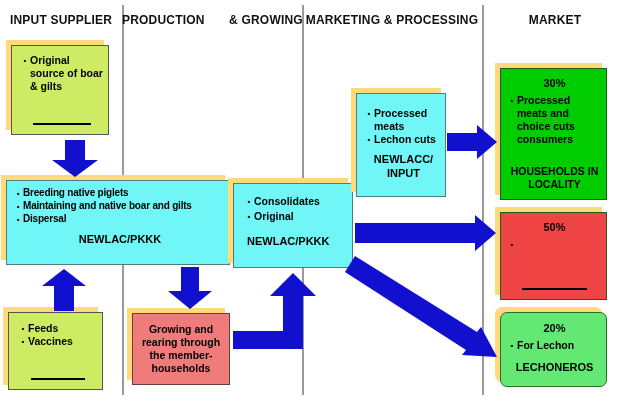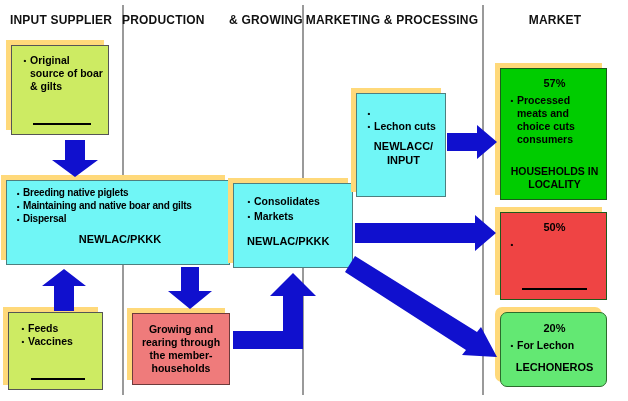--- a/index.html
+++ b/index.html
@@ -103,38 +103,39 @@
     <div>Growing and rearing through the member-households</div>
   </div>
 
   <div class="box cyan b-consolidates">
     <div class="li">
       <span class="dot">•</span>
       <span class="t">Consolidates</span>
     </div>
     <div class="li">
       <span class="dot">•</span>
-      <span class="t">Markets</span>
+      <span class="t">Original</span>
     </div>
     <div class="org-left">NEWLAC/PKKK</div>
   </div>
 
   <div class="box cyan b-processed">
     <div class="li">
       <span class="dot">•</span>
+      <span class="t">Processed meats</span>
     </div>
     <div class="li">
       <span class="dot">•</span>
       <span class="t">Lechon cuts</span>
     </div>
     <div class="org-center">NEWLACC/ INPUT</div>
   </div>
 
   <div class="box green-bright b-m30">
-    <div class="pct">57%</div>
+    <div class="pct">30%</div>
     <div class="li">
       <span class="dot">•</span>
       <span class="t">Processed meats and choice cuts consumers</span>
     </div>
     <div class="org-center">HOUSEHOLDS IN LOCALITY</div>
   </div>
 
   <div class="box green-mid b-m50">
     <div class="pct">50%</div>
     <div class="li">

